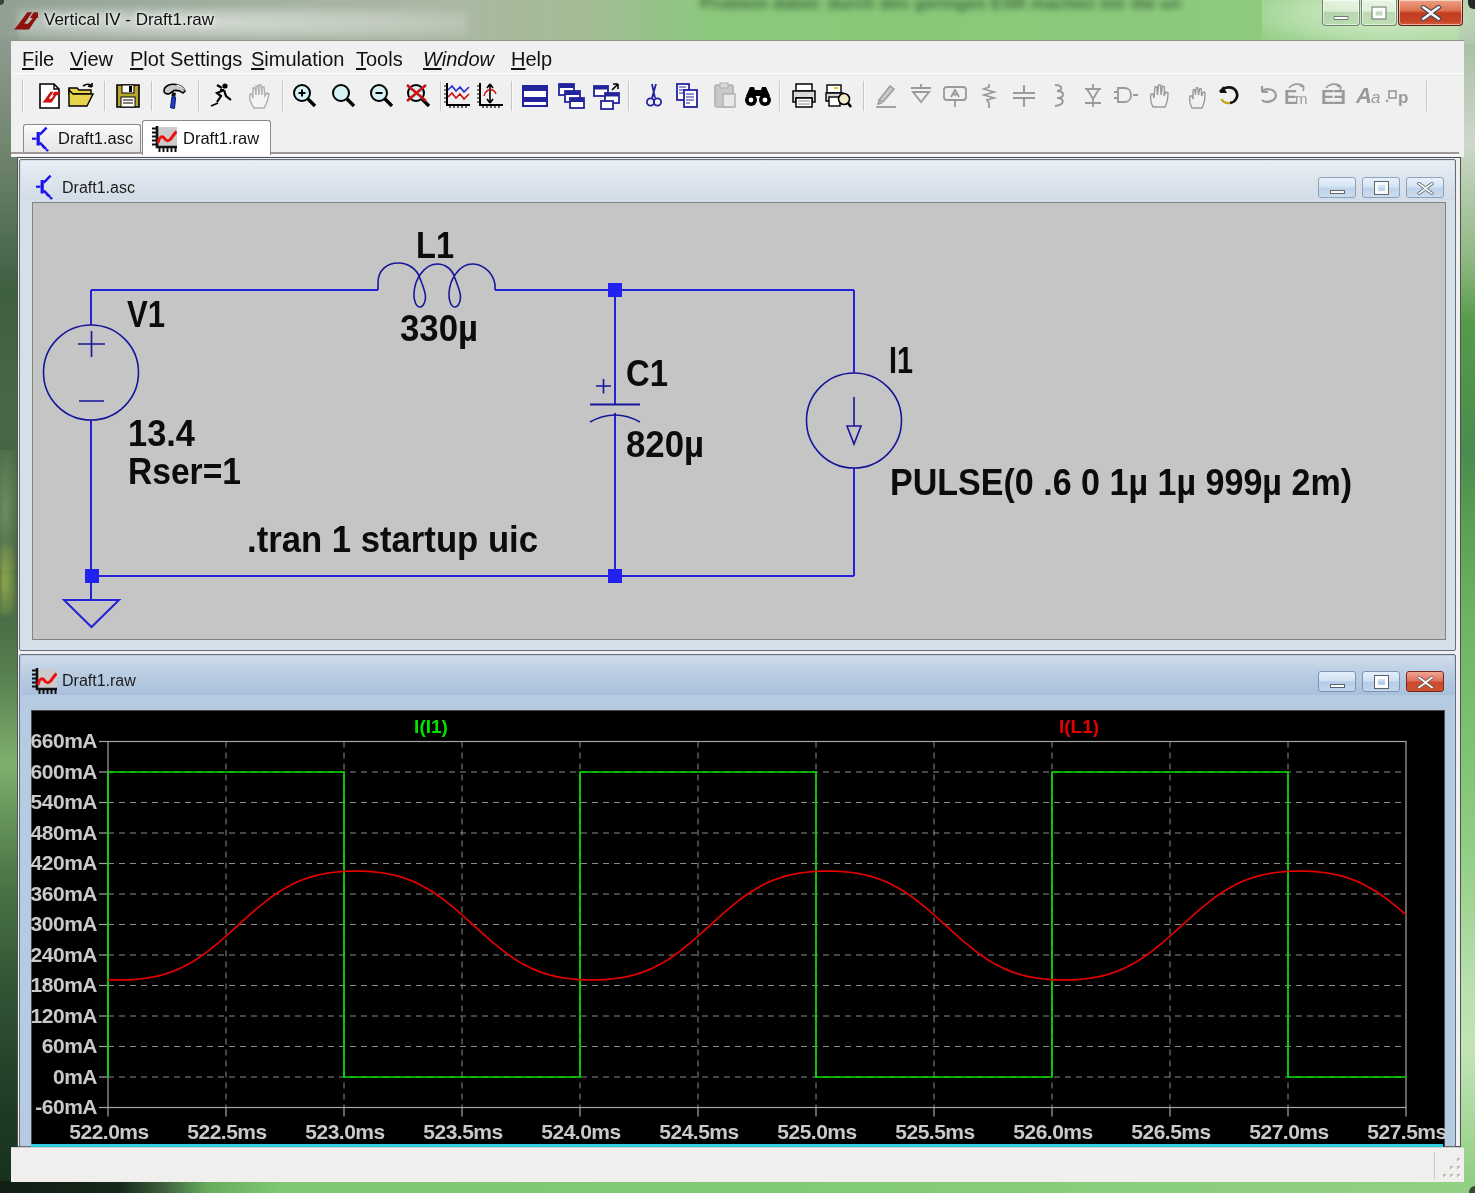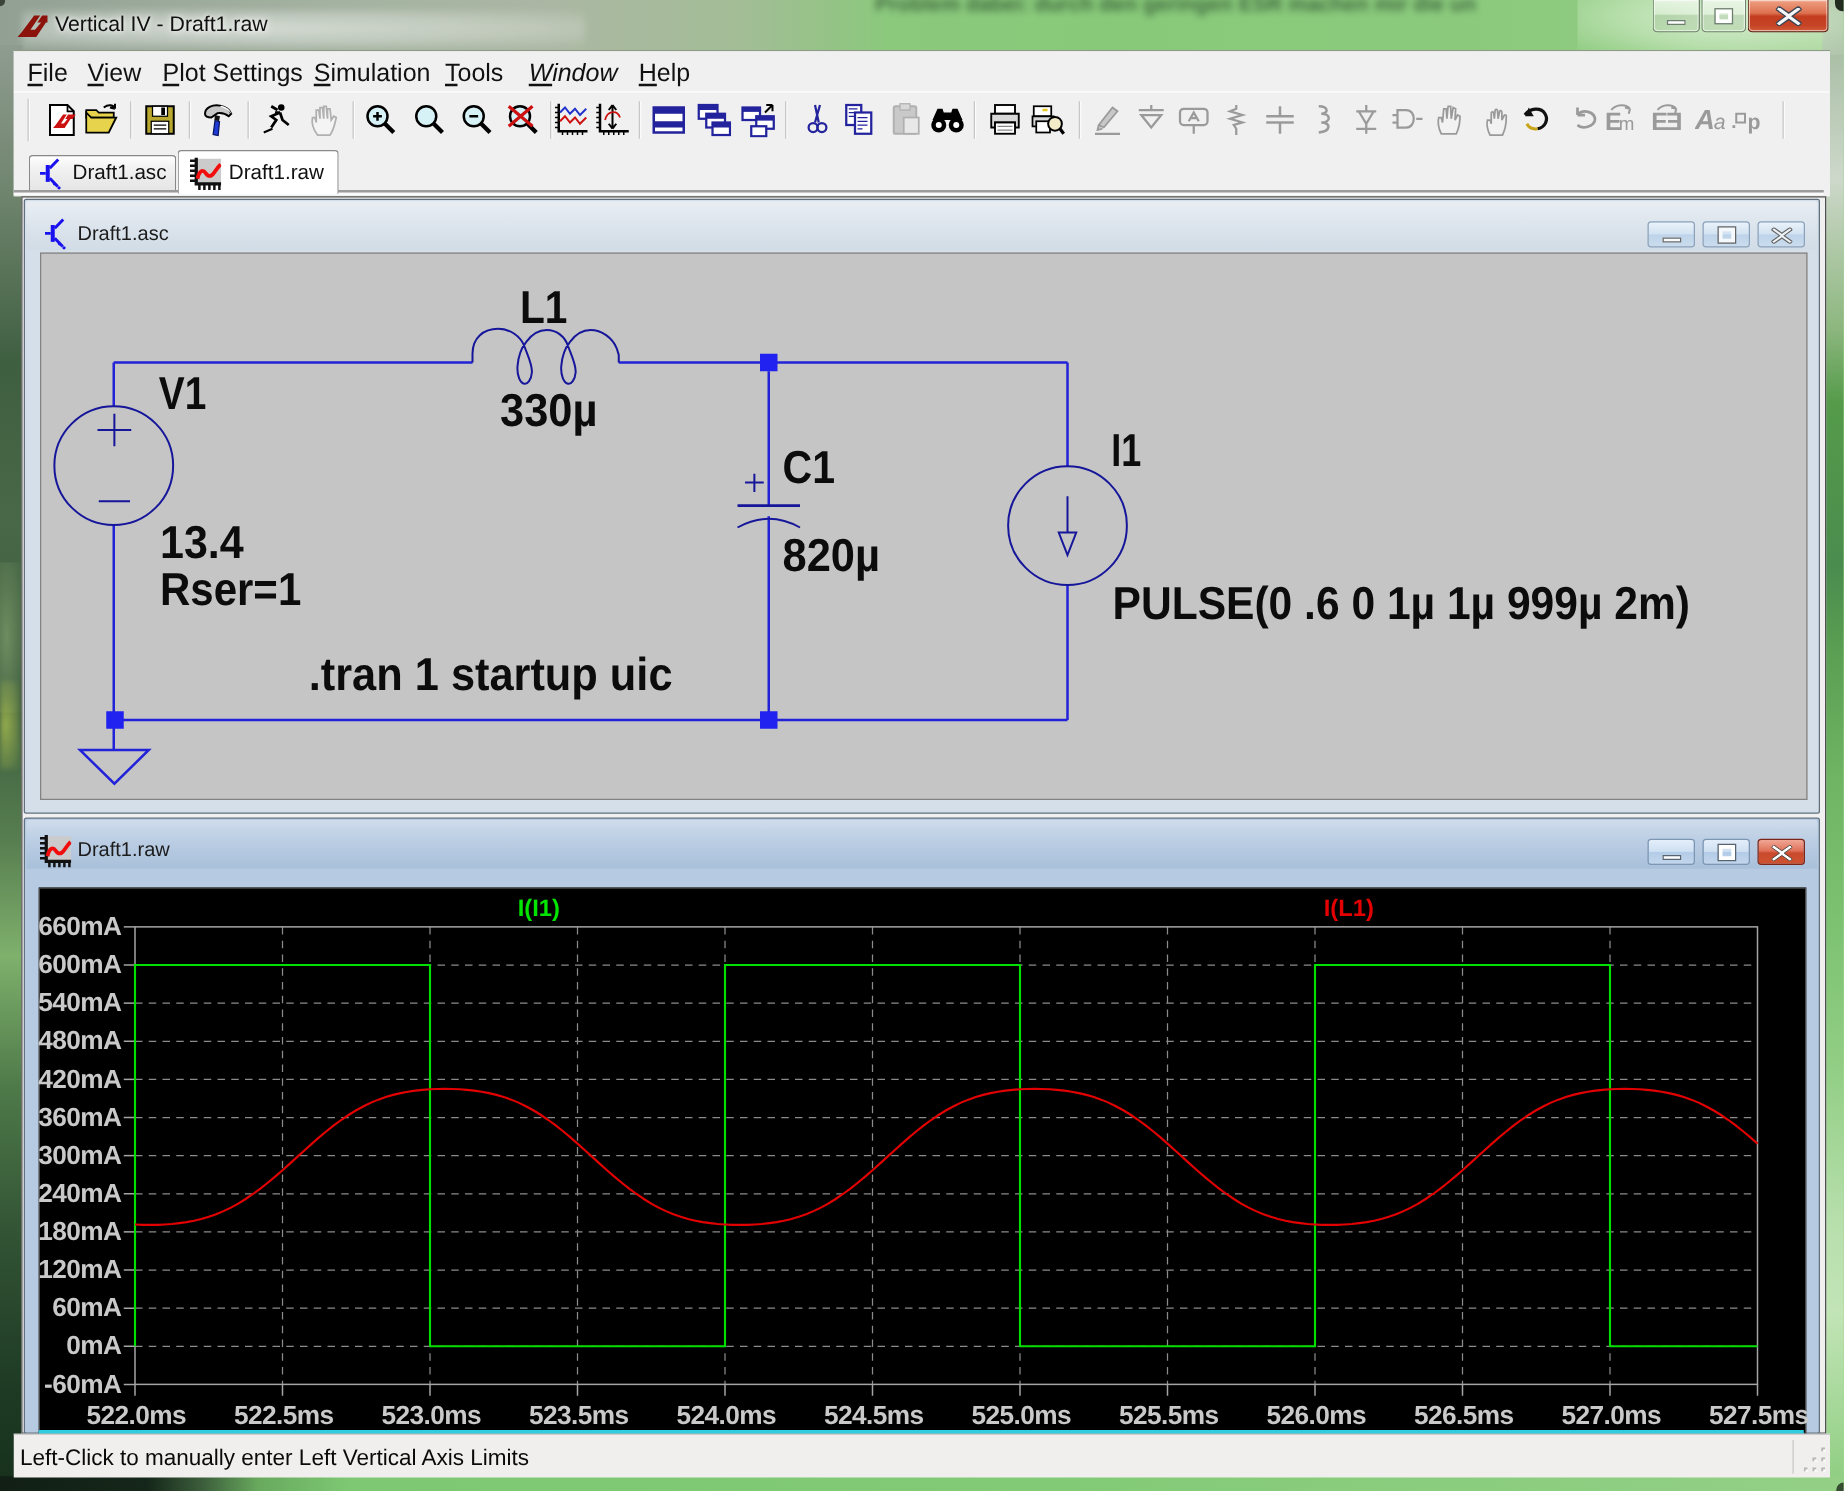--- a/index.html
+++ b/index.html
@@ -553,21 +553,20 @@
 <text x="1047" y="21.5" text-anchor="middle" font-family="Liberation Sans, sans-serif" font-size="19px" font-weight="bold" fill="#e40000">I(L1)</text>
 <path d="M76.0,366.0 L76.0,61.0 L312,61.0 L312,366.0 L548,366.0 L548,61.0 L784,61.0 L784,366.0 L1020,366.0 L1020,61.0 L1256,61.0 L1256,366.0 L1374.0,366.0" stroke="#00e000" stroke-width="1.7" fill="none"></path>
 <path d="M76.0,268.6 L81.9,268.9 L87.8,268.9 L93.7,268.9 L99.6,268.6 L105.5,268.2 L111.4,267.5 L117.3,266.7 L123.2,265.6 L129.1,264.2 L135.0,262.4 L140.9,260.4 L146.8,257.9 L152.7,255.1 L158.6,251.9 L164.5,248.2 L170.4,244.2 L176.3,239.9 L182.2,235.2 L188.1,230.3 L194.0,225.2 L199.9,219.9 L205.8,214.5 L211.7,209.2 L217.6,203.9 L223.5,198.7 L229.4,193.8 L235.3,189.1 L241.2,184.8 L247.1,180.8 L253.0,177.2 L258.9,174.0 L264.8,171.1 L270.7,168.7 L276.6,166.6 L282.5,164.9 L288.4,163.5 L294.3,162.4 L300.2,161.5 L306.1,160.9 L312.0,160.4 L317.9,160.2 L323.8,160.1 L329.7,160.2 L335.6,160.4 L341.5,160.9 L347.4,161.5 L353.3,162.4 L359.2,163.5 L365.1,164.9 L371.0,166.6 L376.9,168.7 L382.8,171.1 L388.7,174.0 L394.6,177.2 L400.5,180.8 L406.4,184.8 L412.3,189.1 L418.2,193.8 L424.1,198.7 L430.0,203.9 L435.9,209.2 L441.8,214.5 L447.7,219.9 L453.6,225.2 L459.5,230.3 L465.4,235.2 L471.3,239.9 L477.2,244.2 L483.1,248.2 L489.0,251.9 L494.9,255.1 L500.8,257.9 L506.7,260.4 L512.6,262.4 L518.5,264.2 L524.4,265.6 L530.3,266.7 L536.2,267.5 L542.1,268.2 L548.0,268.6 L553.9,268.9 L559.8,268.9 L565.7,268.9 L571.6,268.6 L577.5,268.2 L583.4,267.5 L589.3,266.7 L595.2,265.6 L601.1,264.2 L607.0,262.4 L612.9,260.4 L618.8,257.9 L624.7,255.1 L630.6,251.9 L636.5,248.2 L642.4,244.2 L648.3,239.9 L654.2,235.2 L660.1,230.3 L666.0,225.2 L671.9,219.9 L677.8,214.5 L683.7,209.2 L689.6,203.9 L695.5,198.7 L701.4,193.8 L707.3,189.1 L713.2,184.8 L719.1,180.8 L725.0,177.2 L730.9,174.0 L736.8,171.1 L742.7,168.7 L748.6,166.6 L754.5,164.9 L760.4,163.5 L766.3,162.4 L772.2,161.5 L778.1,160.9 L784.0,160.4 L789.9,160.2 L795.8,160.1 L801.7,160.2 L807.6,160.4 L813.5,160.9 L819.4,161.5 L825.3,162.4 L831.2,163.5 L837.1,164.9 L843.0,166.6 L848.9,168.7 L854.8,171.1 L860.7,174.0 L866.6,177.2 L872.5,180.8 L878.4,184.8 L884.3,189.1 L890.2,193.8 L896.1,198.7 L902.0,203.9 L907.9,209.2 L913.8,214.5 L919.7,219.9 L925.6,225.2 L931.5,230.3 L937.4,235.2 L943.3,239.9 L949.2,244.2 L955.1,248.2 L961.0,251.9 L966.9,255.1 L972.8,257.9 L978.7,260.4 L984.6,262.4 L990.5,264.2 L996.4,265.6 L1002.3,266.7 L1008.2,267.5 L1014.1,268.2 L1020.0,268.6 L1025.9,268.9 L1031.8,268.9 L1037.7,268.9 L1043.6,268.6 L1049.5,268.2 L1055.4,267.5 L1061.3,266.7 L1067.2,265.6 L1073.1,264.2 L1079.0,262.4 L1084.9,260.4 L1090.8,257.9 L1096.7,255.1 L1102.6,251.9 L1108.5,248.2 L1114.4,244.2 L1120.3,239.9 L1126.2,235.2 L1132.1,230.3 L1138.0,225.2 L1143.9,219.9 L1149.8,214.5 L1155.7,209.2 L1161.6,203.9 L1167.5,198.7 L1173.4,193.8 L1179.3,189.1 L1185.2,184.8 L1191.1,180.8 L1197.0,177.2 L1202.9,174.0 L1208.8,171.1 L1214.7,168.7 L1220.6,166.6 L1226.5,164.9 L1232.4,163.5 L1238.3,162.4 L1244.2,161.5 L1250.1,160.9 L1256.0,160.4 L1261.9,160.2 L1267.8,160.1 L1273.7,160.2 L1279.6,160.4 L1285.5,160.9 L1291.4,161.5 L1297.3,162.4 L1303.2,163.5 L1309.1,164.9 L1315.0,166.6 L1320.9,168.7 L1326.8,171.1 L1332.7,174.0 L1338.6,177.2 L1344.5,180.8 L1350.4,184.8 L1356.3,189.1 L1362.2,193.8 L1368.1,198.7 L1374.0,203.9" stroke="#e20000" stroke-width="1.7" fill="none"></path>
 </svg>
       </div>
     <div id="wcyan"></div>
   </div>
 </div>
 
 <div id="status" class="abs">
-  <div class="txt">Left-Click to manually enter Left Vertical Axis Limits</div>
   <div style="position:absolute; left:1423px; top:4px; width:1px; height:27px; background:#c8c8c8;"></div>
   <svg style="position:absolute; left:1432px; top:8px;" width="20" height="24" viewBox="0 0 20 24">
     <g fill="#b8b6b2">
         <rect x="14" y="2" width="3" height="3"></rect>
         <rect x="14" y="10" width="3" height="3"></rect>
         <rect x="7" y="10" width="3" height="3"></rect>
         <rect x="14" y="18" width="3" height="3"></rect>
         <rect x="7" y="18" width="3" height="3"></rect>
         <rect x="0" y="18" width="3" height="3"></rect>
       </g>

